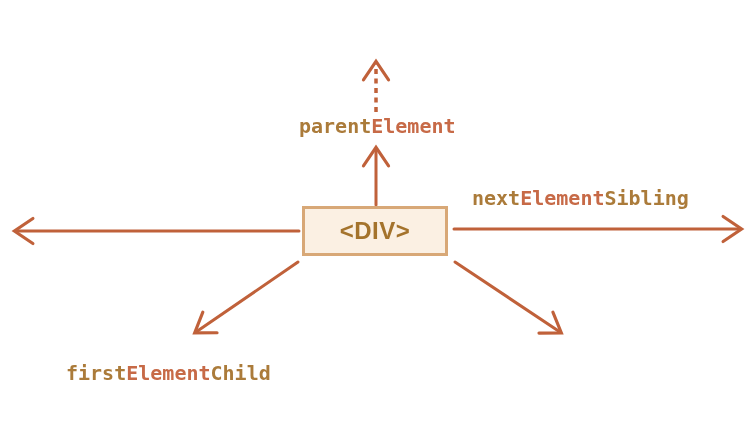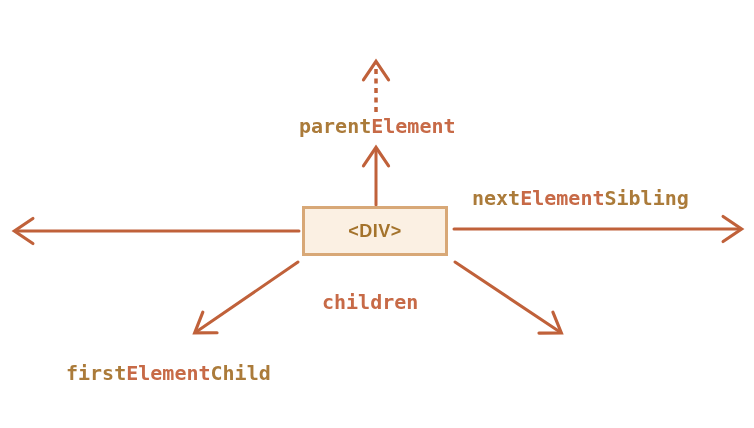--- a/index.html
+++ b/index.html
@@ -51,21 +51,21 @@
     left:302px;top:206px;
     width:146px;height:50px;
     box-sizing:border-box;
     background:var(--c-node-fill,#fbf0e3);
     border:3px solid var(--c-node-border,#d8a877);
     display:flex;align-items:center;justify-content:center;
   }
   .node span{
     font-family:"Liberation Sans","DejaVu Sans",sans-serif;
     font-weight:bold;
-    font-size:18px;
+    font-size:24px;
     letter-spacing:0.5px;
     color:var(--c-node-text,#a4732c);
   }
 </style>
 </head>
 <body>
 
 <div class="canvas">
 
   <svg width="754" height="428" viewBox="0 0 754 428">
@@ -102,18 +102,17 @@
 
   <div class="node">
     <span>&lt;DIV&gt;</span>
   </div>
 
   <div class="label label-parent"><span class="tone-brown">parent</span><span class="tone-orange">Element</span></div>
 
 
   <div class="label label-next"><span class="tone-brown">next</span><span class="tone-orange">Element</span><span class="tone-brown">Sibling</span></div>
 
-  <div class="label label-children"><span class="tone-orange">children</span></div>
 
   <div class="label label-first"><span class="tone-brown">first</span><span class="tone-orange">Element</span><span class="tone-brown">Child</span></div>
 
 
 </div>
 
 </body></html>

